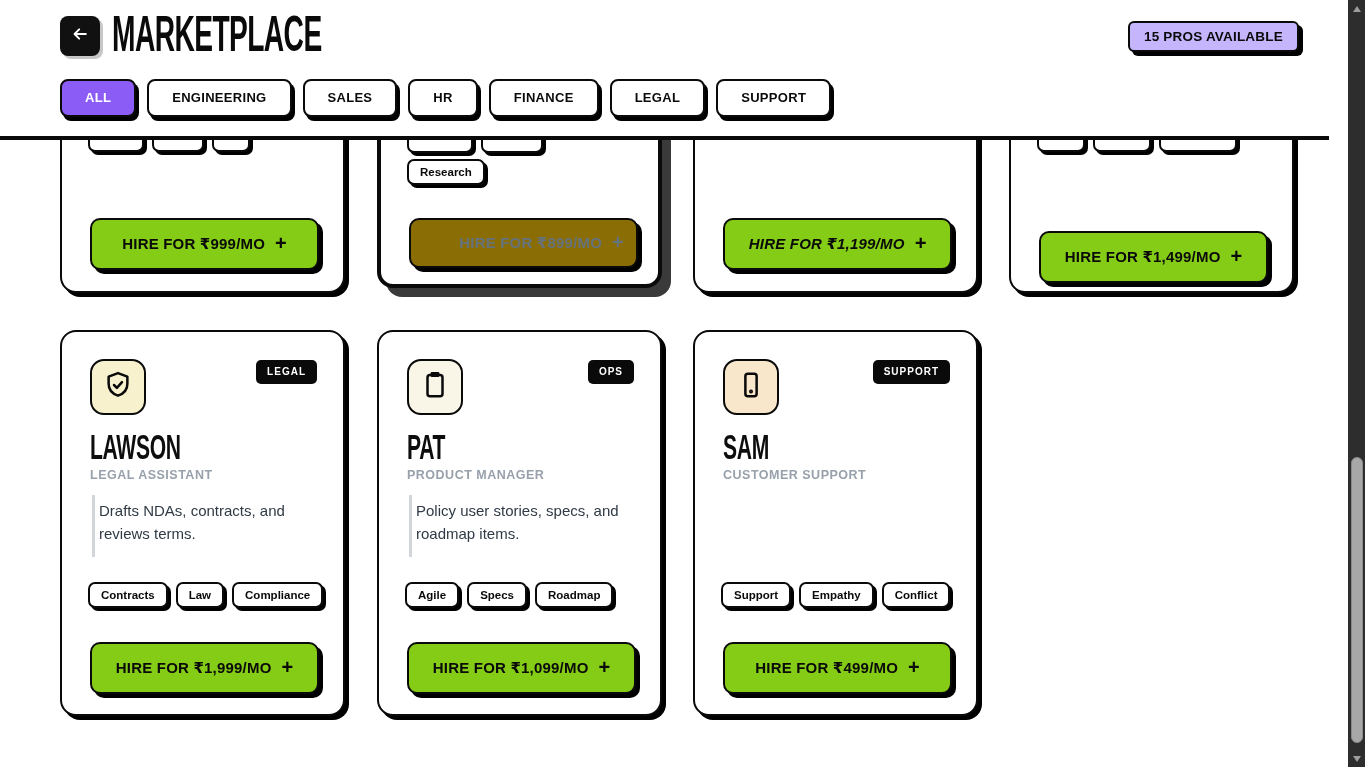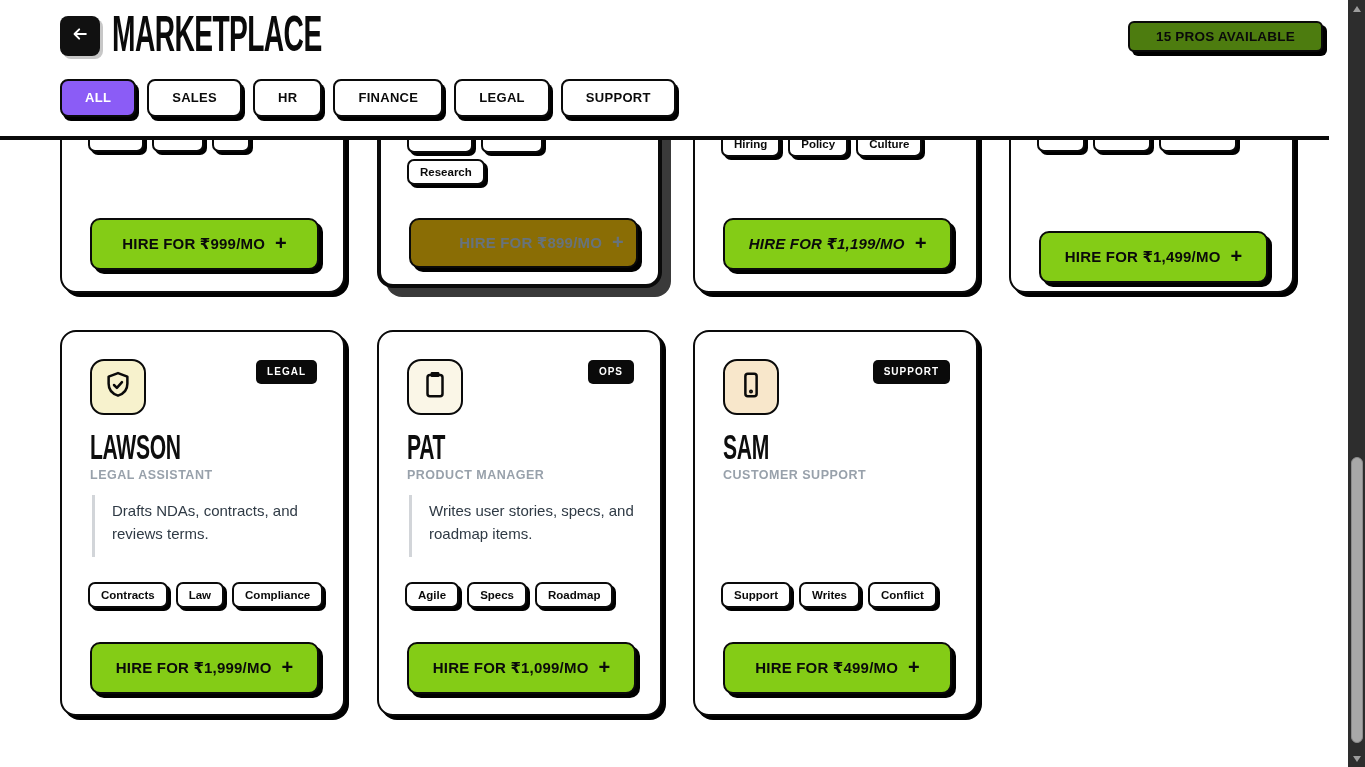--- a/index.html
+++ b/index.html
@@ -8,22 +8,22 @@
   .stage { position:relative; width:1365px; height:767px; background:#fff; overflow:hidden; }
 
   
   .header { position:absolute; top:0; left:0; width:1329px; height:140px; background:#fff;
     border-bottom:4px solid #0a0a0a; z-index:20; }
   .back-btn { position:absolute; left:60px; top:16px; width:40px; height:40px; background:#111;
     border-radius:8px; box-shadow:3px 3px 0 #c7c7c7; display:flex; align-items:center; justify-content:center; cursor:pointer; }
   .app-title { position:absolute; left:112px; top:8px; height:52px; line-height:52px;
     font-size:47px; font-weight:bold; color:#0a0a0a; letter-spacing:-1px; white-space:nowrap;
     transform:scale(0.60,1.05); transform-origin:0 50%; }
-  .pros-badge { position:absolute; left:1128px; top:21px; height:31px; padding:0 26px;
-    background:#4d7c0f; border:2px solid #0a0a0a; border-radius:6px; box-shadow:4px 4px 0 #000;
+  .pros-badge { position:absolute; left:1128px; top:21px; height:31px; padding:0 14px;
+    background:#c4b5fd; border:2px solid #0a0a0a; border-radius:6px; box-shadow:4px 4px 0 #000;
     font-size:13.5px; font-weight:800; color:#0a0a0a; line-height:27px; letter-spacing:0.2px; }
   .tabs { position:absolute; left:60px; top:79px; display:flex; gap:11px; }
   .tab { height:38px; line-height:34px; padding:0 23px; background:#fff; border:2px solid #0a0a0a;
     border-radius:8px; box-shadow:3px 4px 0 #000; font-size:13px; font-weight:700; color:#0a0a0a;
     letter-spacing:0.3px; cursor:pointer; white-space:nowrap; }
   .tab.active { background:#8b5cf6; color:#fff; }
 
   
   .card { position:absolute; width:285px; background:#fff; border:2.5px solid #0a0a0a;
     border-radius:16px; box-shadow:4px 4px 0 #000; }
@@ -48,21 +48,21 @@
     border-radius:14px; display:flex; align-items:center; justify-content:center; }
   .tile-lawson { background:#f7f2cd; } .tile-pat { background:#faf6e7; } .tile-sam { background:#f8e7cb; }
   .cat-badge { position:absolute; right:26px; top:28px; height:24px; line-height:24px; padding:0 11px;
     background:#0a0a0a; color:#fff; border-radius:5px; font-size:10px; font-weight:800; letter-spacing:1px; }
   .pro-name { position:absolute; left:28px; top:96px; height:38px; line-height:38px; font-size:33px;
     font-weight:bold; color:#0d0d0d; letter-spacing:-0.5px; white-space:nowrap;
     transform:scale(0.64,1.05); transform-origin:0 50%; }
   .pro-role { position:absolute; left:28px; top:136px; font-size:12.5px; font-weight:700;
     color:#98a1ab; letter-spacing:0.5px; }
   .pro-desc { position:absolute; left:30px; top:163px; border-left:3.5px solid #d2d5d9;
-    padding:4px 0 12px 17px; font-size:15px; line-height:23px; color:#2f3a45; white-space:pre-line; }
+    padding:4px 0 12px 4px; font-size:15px; line-height:23px; color:#2f3a45; white-space:pre-line; }
   .row2 .tag-row { top:250px; }
   .row2 .hire-btn { top:310px; }
 
   
   .scrollbar { position:absolute; right:0; top:0; width:17px; height:767px; background:#2d2d2d; z-index:30; }
   .sb-arrow { position:absolute; left:0; width:17px; height:17px; display:flex; align-items:center; justify-content:center; cursor:pointer; }
   .sb-arrow.up { top:0; } .sb-arrow.down { bottom:0; }
   .tri-up { width:0; height:0; border-left:4.5px solid transparent; border-right:4.5px solid transparent; border-bottom:6px solid #9d9d9d; }
   .tri-down { width:0; height:0; border-left:4.5px solid transparent; border-right:4.5px solid transparent; border-top:6px solid #9d9d9d; }
   .sb-thumb { position:absolute; left:2.5px; top:457px; width:12px; height:286px; background:#a8a8a8;
@@ -95,25 +95,20 @@
       <div class="tag-row" style="top:248px;">
         <span class="tag">Research</span>
       </div>
       <div class="hire-btn disabled" style="top:307px; height:50px;padding-left:36px;">
         <span class="lbl">HIRE FOR ₹899/MO</span>
         <span class="plus">+</span>
       </div>
     </div>
 
     <div class="card row1 col3">
-      <div class="tag-row" style="top:222px;">
-        <span class="tag">Hiring</span>
-        <span class="tag">Policy</span>
-        <span class="tag">Culture</span>
-      </div>
       <div class="hire-btn" style="top:309px;font-style:italic;">
         <span class="lbl">HIRE FOR ₹1,199/MO</span>
         <span class="plus">+</span>
       </div>
     </div>
 
     <div class="card row1 col4">
       <div class="tag-row" style="top:217px;">
         <span class="tag" style="width:48px"></span>
         <span class="tag" style="width:58px"></span>
@@ -155,21 +150,21 @@
         <span>
           <svg width="30" height="30" viewBox="0 0 24 24" fill="none" stroke="#0a0a0a" stroke-width="2" stroke-linecap="round" stroke-linejoin="round">
             <rect x="6" y="4" width="12" height="17" rx="2"></rect>
             <path d="M9.5 4.5v-2h5v2z"></path>
           </svg>
         </span>
       </div>
       <div class="cat-badge">OPS</div>
       <div class="pro-name">PAT</div>
       <div class="pro-role">PRODUCT MANAGER</div>
-      <div class="pro-desc">Writes user stories, specs, and
+      <div class="pro-desc">Policy user stories, specs, and
 roadmap items.</div>
       <div class="tag-row">
         <span class="tag">Agile</span>
         <span class="tag">Specs</span>
         <span class="tag">Roadmap</span>
       </div>
       <div class="hire-btn">
         <span class="lbl">HIRE FOR ₹1,099/MO</span>
         <span class="plus">+</span>
       </div>
@@ -182,21 +177,21 @@
             <rect x="7.5" y="3" width="9" height="18" rx="2"></rect>
             <circle cx="12" cy="17.2" r="0.6" fill="#0a0a0a"></circle>
           </svg>
         </span>
       </div>
       <div class="cat-badge">SUPPORT</div>
       <div class="pro-name">SAM</div>
       <div class="pro-role">CUSTOMER SUPPORT</div>
       <div class="tag-row">
         <span class="tag">Support</span>
-        <span class="tag">Writes</span>
+        <span class="tag">Empathy</span>
         <span class="tag">Conflict</span>
       </div>
       <div class="hire-btn">
         <span class="lbl">HIRE FOR ₹499/MO</span>
         <span class="plus">+</span>
       </div>
     </div>
 
   </div>
 
@@ -206,20 +201,21 @@
         <svg width="20" height="20" viewBox="0 0 24 24" fill="none" stroke="#ffffff" stroke-width="2.4" stroke-linecap="round" stroke-linejoin="round">
           <path d="M19 12H6"></path>
             <path d="M11 6.5L5.5 12l5.5 5.5"></path>
         </svg>
       </span>
     </div>
     <div class="app-title">MARKETPLACE</div>
     <div class="pros-badge">15 PROS AVAILABLE</div>
     <div class="tabs">
       <div class="tab active">ALL</div>
+      <div class="tab">ENGINEERING</div>
       <div class="tab">SALES</div>
       <div class="tab">HR</div>
       <div class="tab">FINANCE</div>
       <div class="tab">LEGAL</div>
       <div class="tab">SUPPORT</div>
     </div>
   </div>
 
   <div class="scrollbar">
     <div class="sb-arrow up">

